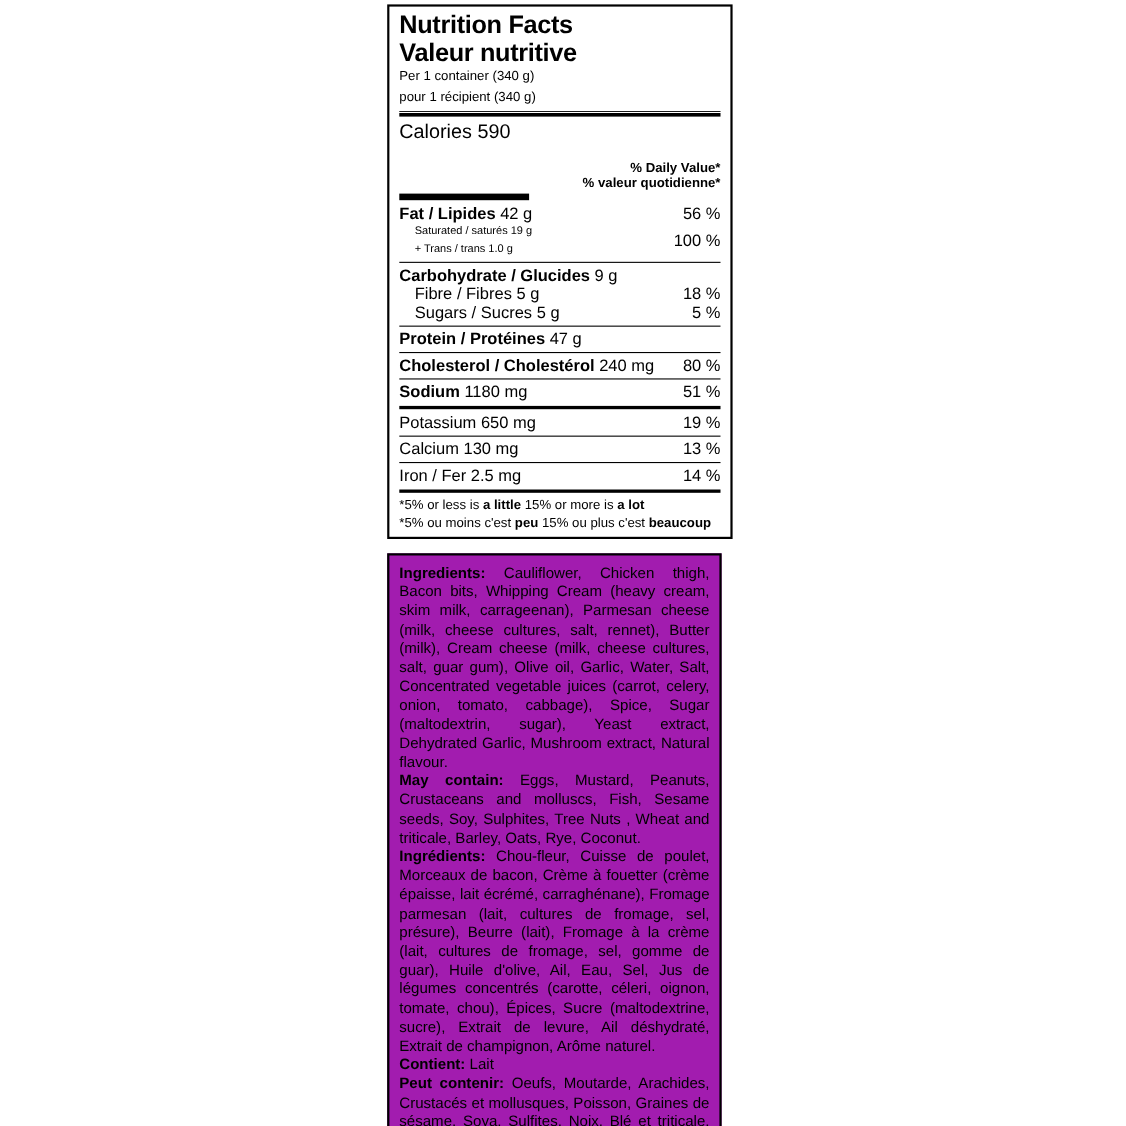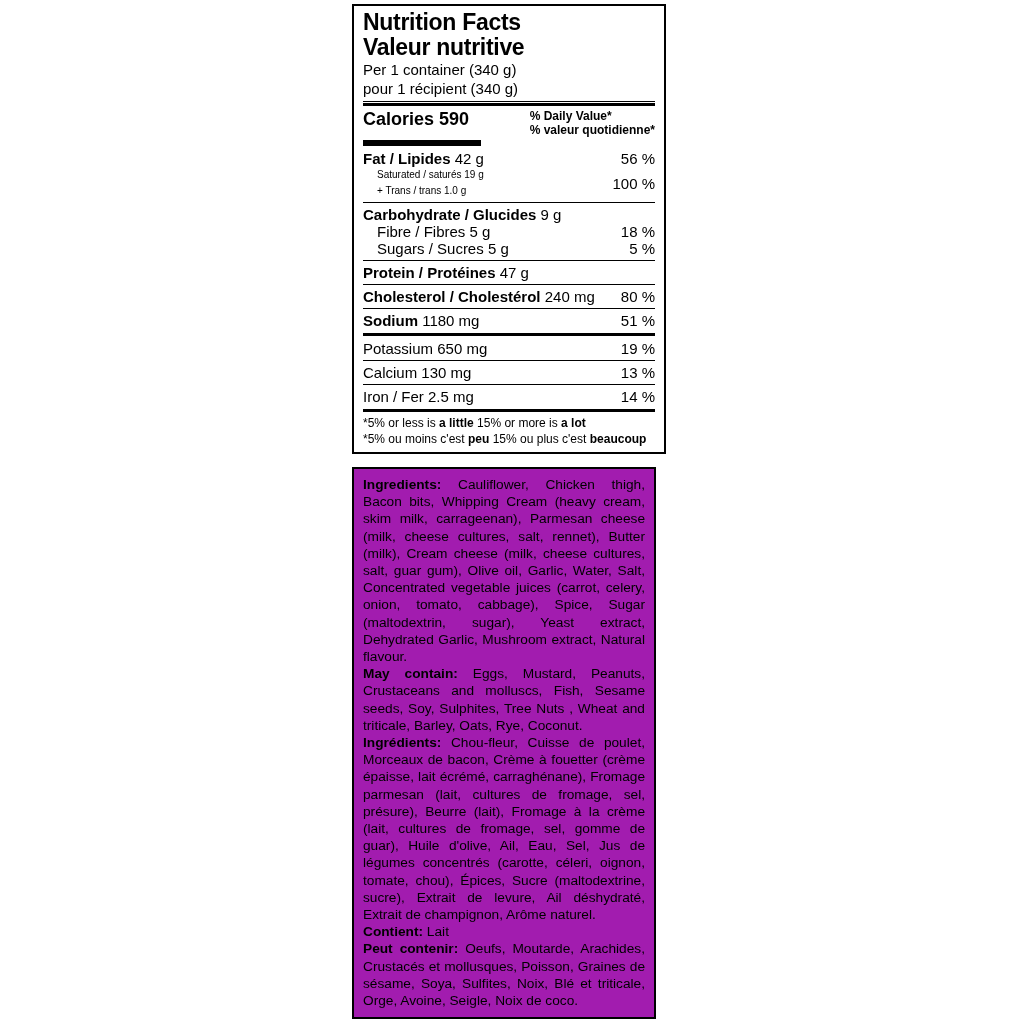--- a/index.html
+++ b/index.html
@@ -28,45 +28,46 @@
     padding: 4px 9px 6px 9px;
   }
   .nft-title {
     margin: 0;
     font-size: 23px;
     line-height: 25px;
     font-weight: 700;
     letter-spacing: -0.3px;
   }
   .serving {
-    font-size: 15px;
+    font-size: 12px;
     line-height: 19px;
   }
   .rule-double {
     height: 5px;
     margin: 3px 0 3px 0;
     background: linear-gradient(to bottom, #000 0 1px, #fff 1px 2px, #000 2px 5px);
   }
   .cal-row {
     display: flex;
     justify-content: space-between;
     align-items: flex-start;
     margin-top: 2px;
   }
   .cal-label {
-    font-weight: 700;
+    font-weight: 400;
     font-size: 18px;
     line-height: 20px;
     white-space: nowrap;
   }
   .dv-header {
     font-weight: 700;
     font-size: 12px;
     line-height: 14px;
-    text-align: left;
+    text-align: right;
+    margin-top: 36px;
   }
   .cal-bar {
     width: 118px;
     height: 6px;
     background: #000;
     margin: 3px 0 4px 0;
   }
   .row {
     display: flex;
     justify-content: space-between;

